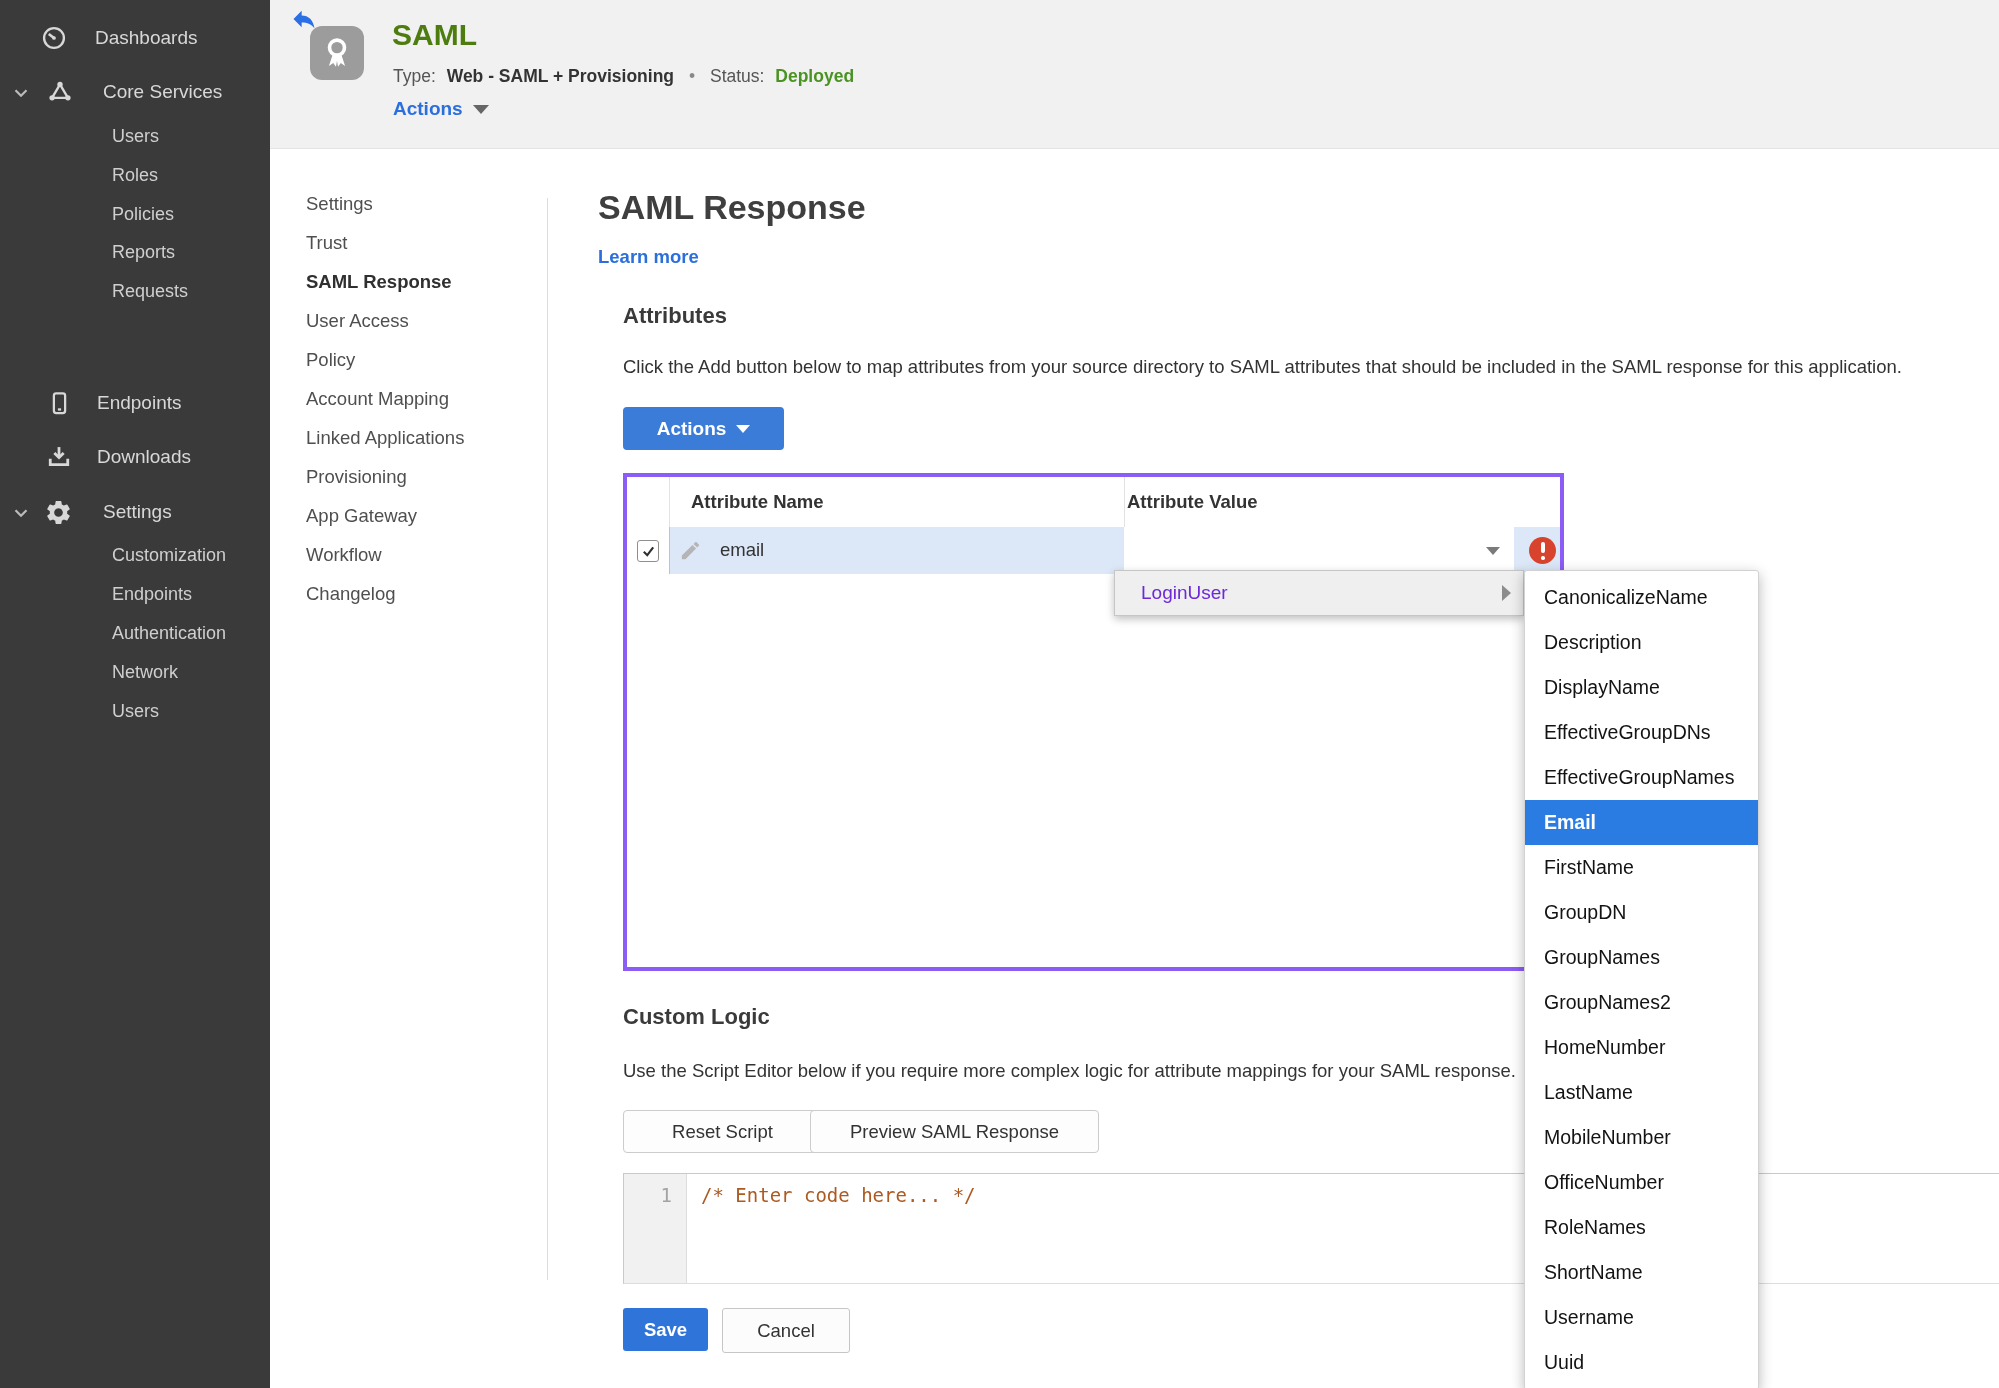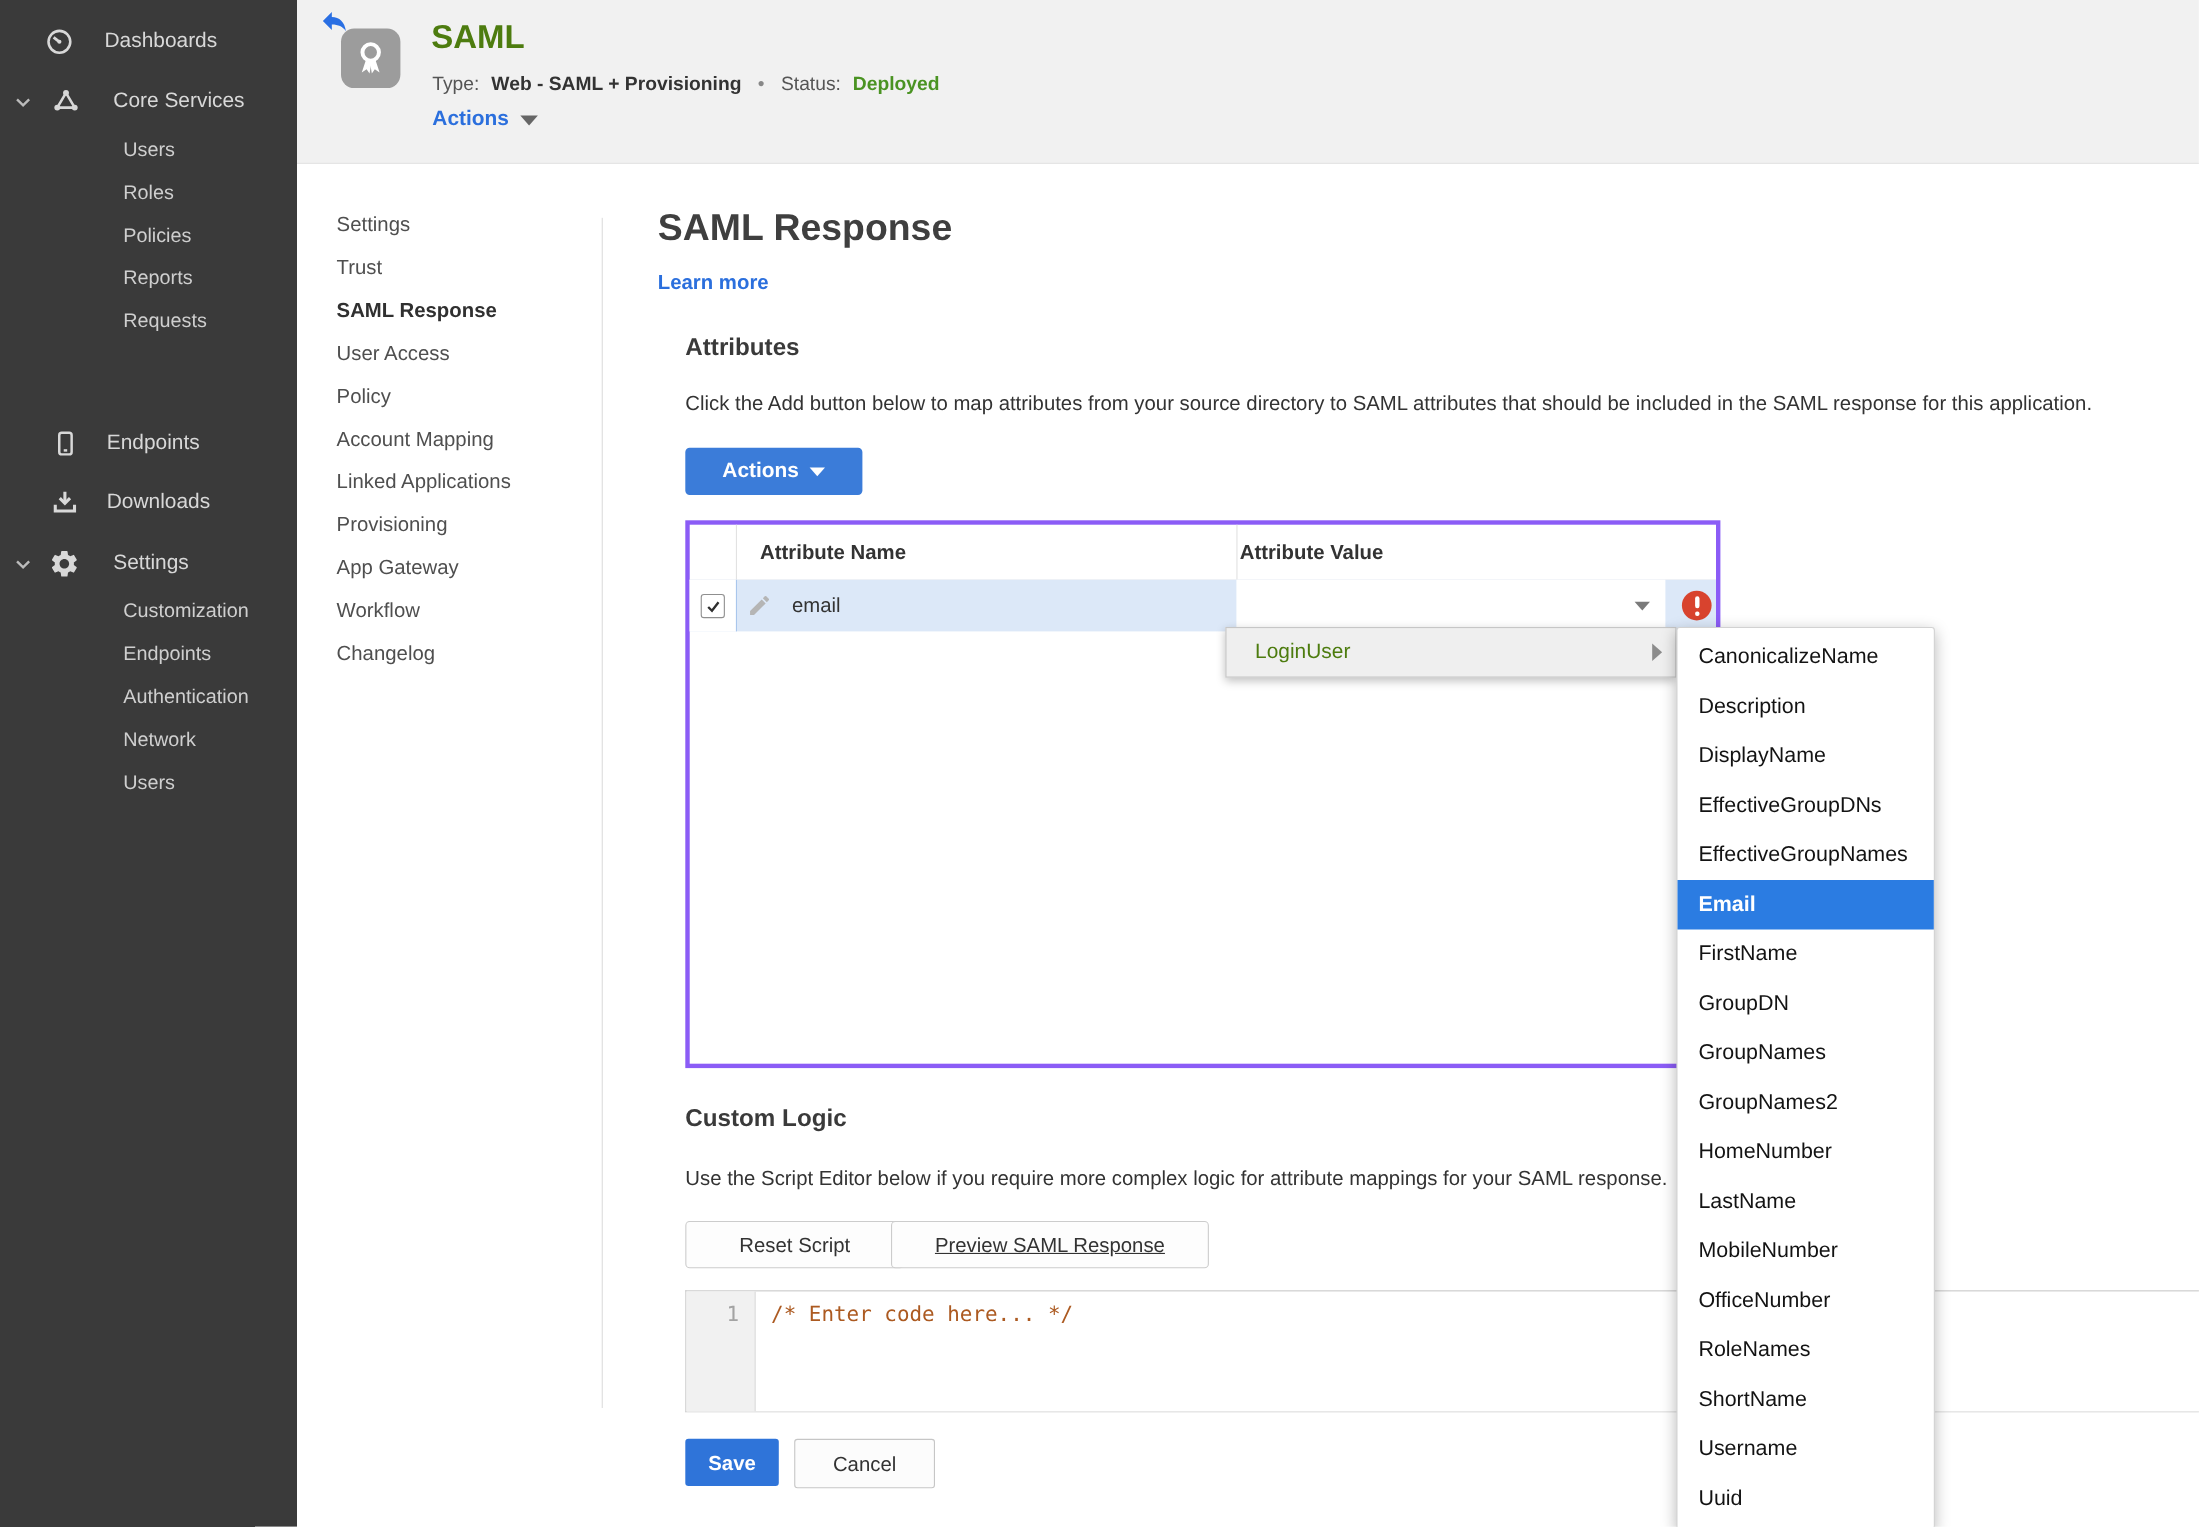--- a/index.html
+++ b/index.html
@@ -64,35 +64,35 @@
   #row-name{position:absolute;left:93px;top:12px;font-size:18.5px;color:#333;}
   #row-combobox{position:absolute;left:497px;top:0;width:390px;height:47px;background:#fff;cursor:pointer;}
   #row-combobox .caret-down{position:absolute;right:14px;top:20px;border-left-width:7px;border-right-width:7px;border-top-width:8px;border-top-color:#7a7a7a;}
   #row-error{position:absolute;left:902px;top:10px;width:27px;height:27px;border-radius:50%;background:#d8432e;}
   #row-error::before{content:"";position:absolute;left:12px;top:5px;width:3.5px;height:11px;background:#fff;border-radius:2px;}
   #row-error::after{content:"";position:absolute;left:12px;top:19px;width:3.5px;height:3.5px;background:#fff;border-radius:50%;}
 
   
   #value-menu{left:1114px;top:570px;width:408px;height:44px;background:#efefef;border:1px solid #c6c6c6;
     box-shadow:0 3px 8px rgba(0,0,0,.25);z-index:30;display:flex;align-items:center;cursor:pointer;}
-  #value-menu .lbl{margin-left:26px;font-size:19px;color:#4d7c0f;}
+  #value-menu .lbl{margin-left:26px;font-size:19px;color:#6d28d9;}
   #menu-arrow{position:absolute;right:12px;top:14px;width:0;height:0;
     border-top:8px solid transparent;border-bottom:8px solid transparent;border-left:9px solid #8c8c8c;}
   #value-submenu{left:1524px;top:570px;width:233px;background:#fff;border:1px solid #d2d2d2;border-radius:3px;
     box-shadow:0 4px 14px rgba(0,0,0,.28);z-index:40;padding:4px 0;}
   .sub-item{height:45px;display:flex;align-items:center;padding-left:19px;font-size:19.5px;color:#131313;cursor:pointer;white-space:nowrap;}
   .sub-item.active{background:#2b7ce2;color:#fff;font-weight:700;}
 
   
   #cl-title{left:623px;top:1004px;font-size:22px;font-weight:700;color:#3a3a3a;}
   #cl-desc{left:623px;top:1060px;font-size:18.5px;color:#333;white-space:nowrap;}
   .gray-btn{position:absolute;top:1110px;height:43px;background:#fdfdfd;border:1px solid #cccccc;border-radius:4px;
     font-size:18.5px;color:#333;display:flex;align-items:center;justify-content:center;cursor:pointer;font-family:inherit;}
   #reset-btn{left:623px;width:199px;}
-  #preview-btn{left:810px;width:289px;text-decoration:underline;}
+  #preview-btn{left:810px;width:289px;}
 
   
   #editor{left:623px;top:1173px;width:1376px;height:109px;background:#fff;
     border-top:1px solid #c9c9c9;border-left:1px solid #c9c9c9;border-bottom:1px solid #dddddd;z-index:5;}
   #gutter{position:absolute;left:0;top:0;width:62px;height:109px;background:#f1f1f1;border-right:1px solid #ddd;}
   #line-no{position:absolute;right:14px;top:10px;font-family:"DejaVu Sans Mono","Liberation Mono",monospace;
     font-size:19px;color:#a3a3a3;}
   #code-line{position:absolute;left:77px;top:10px;font-family:"DejaVu Sans Mono","Liberation Mono",monospace;
     font-size:19px;color:#ac5a21;white-space:pre;}
 

